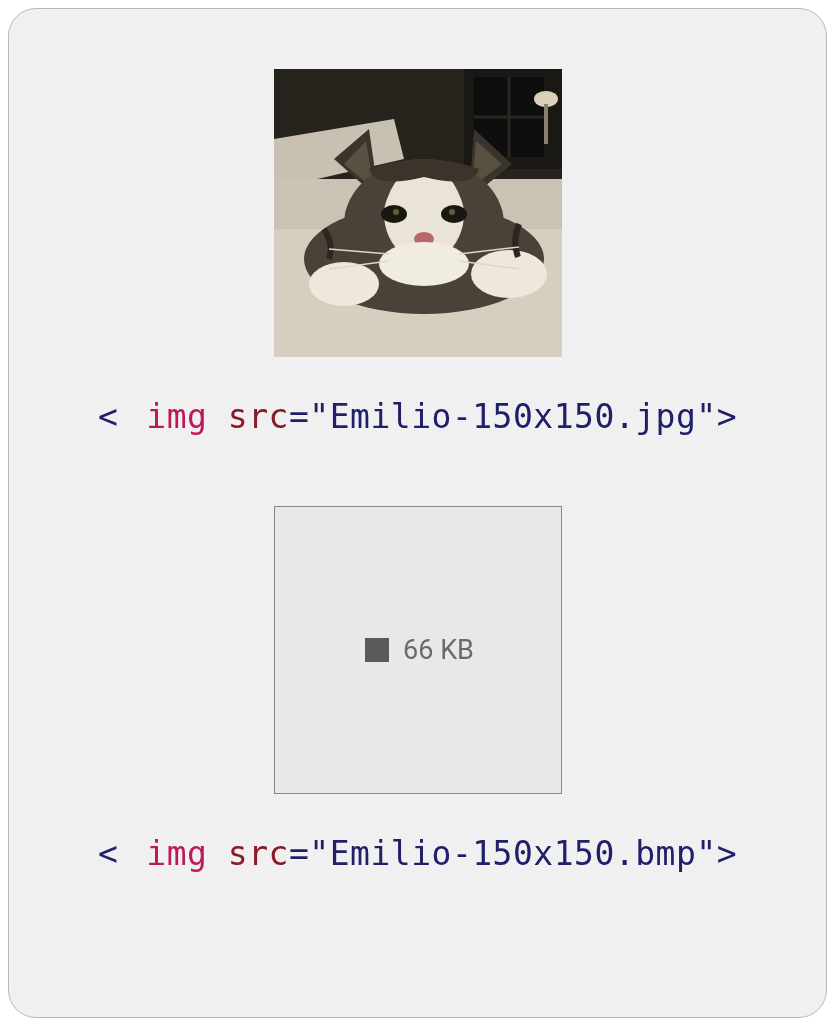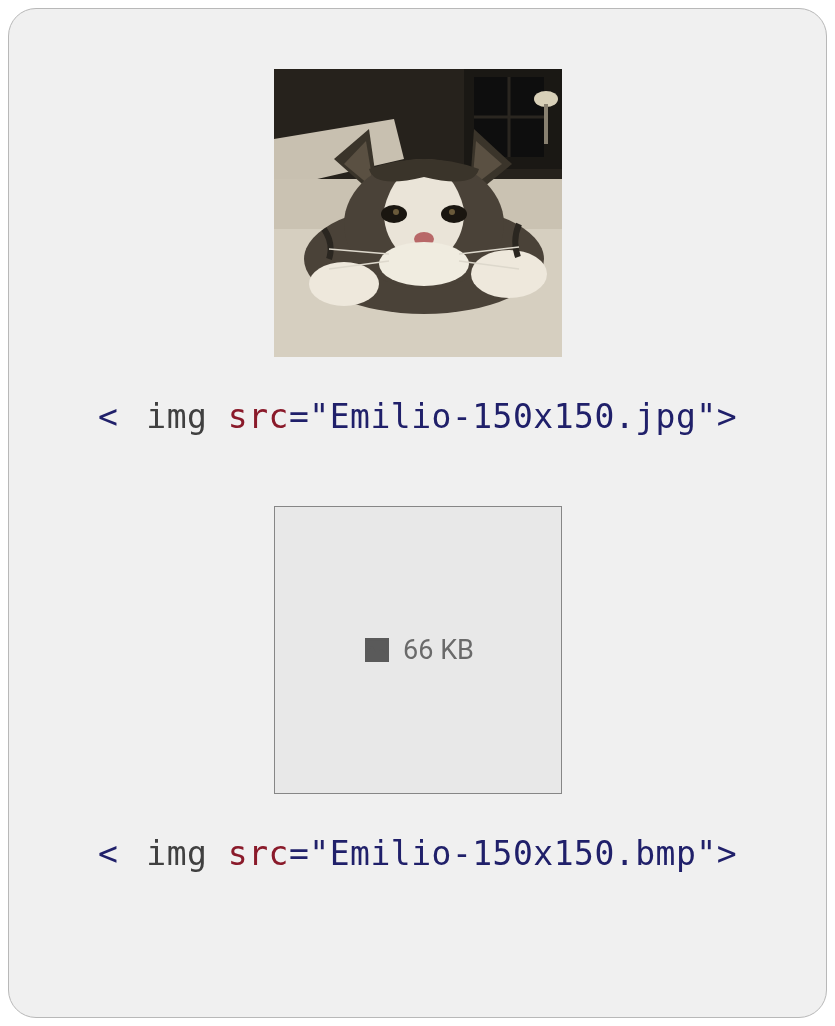--- a/index.html
+++ b/index.html
@@ -65,21 +65,21 @@
       color: #6a6a6a;
       font-weight: 400;
     }
     .code-line {
       font-family: "Consolas", "Monaco", monospace;
       font-size: 33px;
       letter-spacing: 0.5px;
       text-align: center;
     }
     .bracket { color: #20206a; }
-    .tag-name { color: #404040; margin-left: 28px; }
+    .tag-name { color: #be185d; margin-left: 28px; }
     .attr-name { color: #8a1a2a; text-align: center; }
     .attr-value { color: #20206a; }
   </style>
 </head>
 <body>
 
 <div class="panel">
 
   <div class="example">
     <div class="cat-image">

